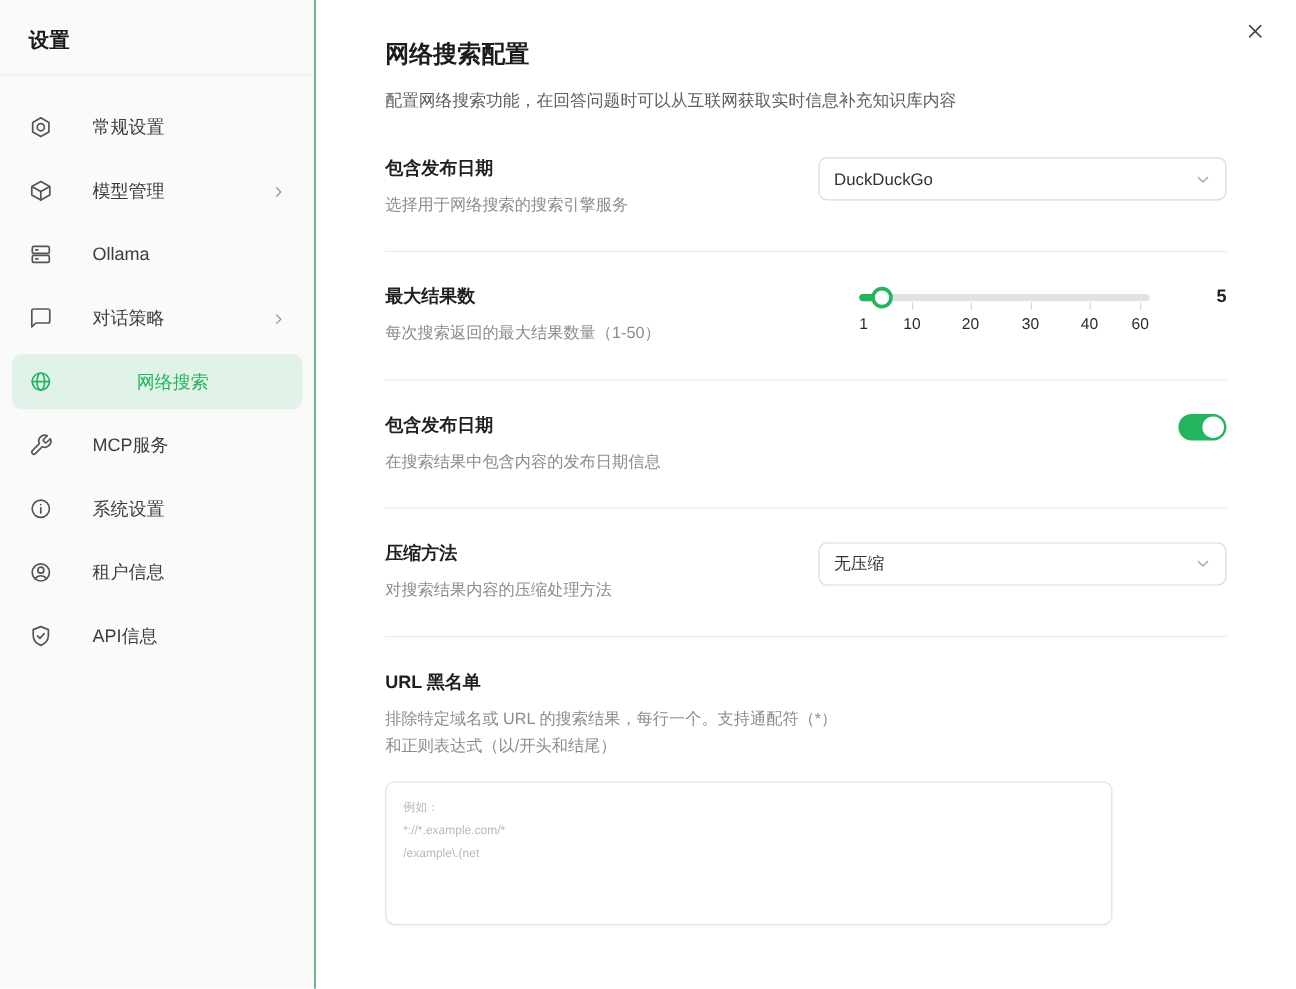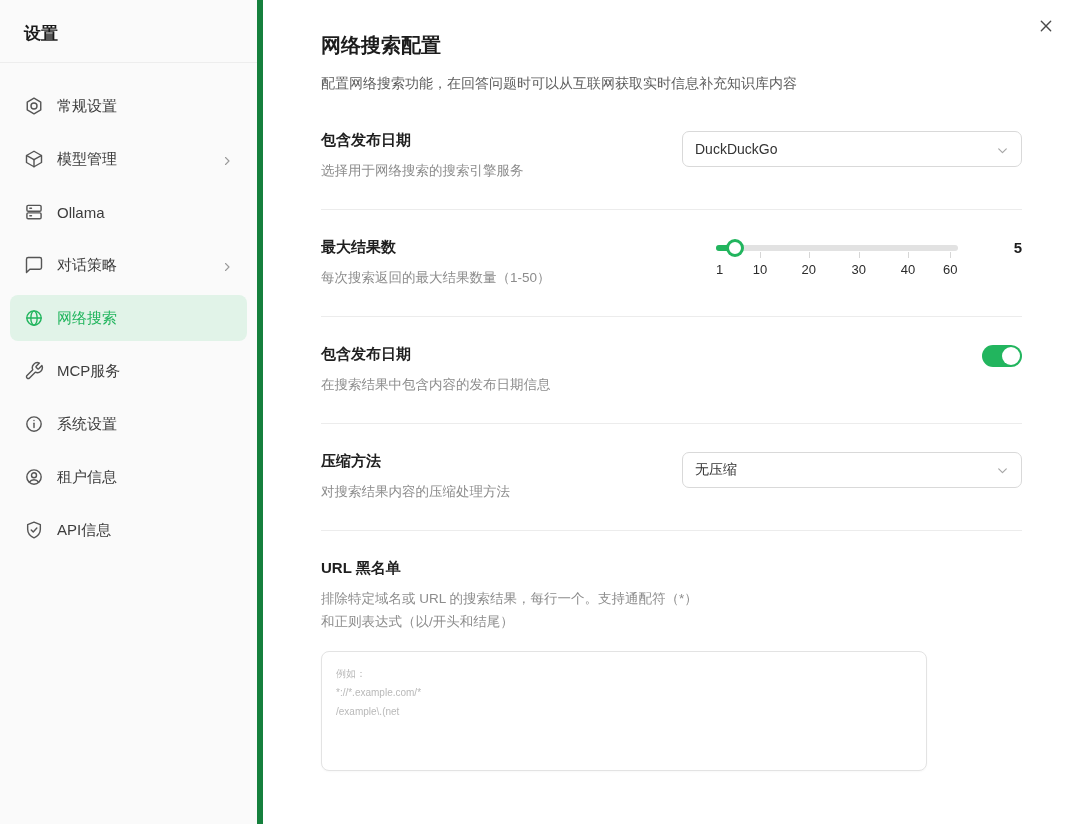--- a/index.html
+++ b/index.html
@@ -13,44 +13,44 @@
   *{margin:0;padding:0;box-sizing:border-box;}
   html,body{width:1080px;height:824px;overflow:hidden;}
   body{
     font-family:"Liberation Sans","DejaVu Sans",sans-serif;
     background:#ffffff;color:var(--text);
     display:flex;
   }
   
   .sidebar{
     width:263px;min-width:263px;height:100%;
-    background:#fafafa;border-right:6px solid #15803d;
+    background:#fafafa;border-right:1px solid #15803d;
   }
   .sidebar-title{
     font-size:17px;font-weight:700;color:#1a1a1a;
     padding:22px 24px 17px 24px;
     border-bottom:1px solid #ededed;
   }
   .nav{padding:20px 10px 0 10px;}
   .nav-item{
     display:flex;align-items:center;
     height:46px;padding:0 14px;margin-bottom:7px;
     border-radius:8px;cursor:pointer;
     color:#3c3c3c;font-size:15px;
   }
   .nav-item .ic{
     width:20px;height:20px;display:inline-flex;margin-right:13px;
     color:#555555;flex:none;
   }
   .nav-item .ic svg{width:20px;height:20px;}
-  .nav-item .lbl{flex:1;}
+  .nav-item .lbl{flex:1;margin-left:20px;}
   .nav-item .chev{width:12px;height:12px;color:#9a9a9a;flex:none;}
   .nav-item .chev svg{width:12px;height:12px;}
   .nav-item.active{
-    background:var(--accent-bg);color:var(--accent);font-weight:500;
+    background:var(--accent-bg);color:var(--accent);font-weight:500;gap:37px;
   }
   .nav-item.active .ic{color:var(--accent);}
   
   .main{flex:1;position:relative;padding:0 58px;}
   .close-btn{
     position:absolute;top:12px;right:20px;
     width:28px;height:28px;border:none;background:none;cursor:pointer;
     display:flex;align-items:center;justify-content:center;color:#4a4a4a;
   }
   .close-btn svg{width:16px;height:16px;}

